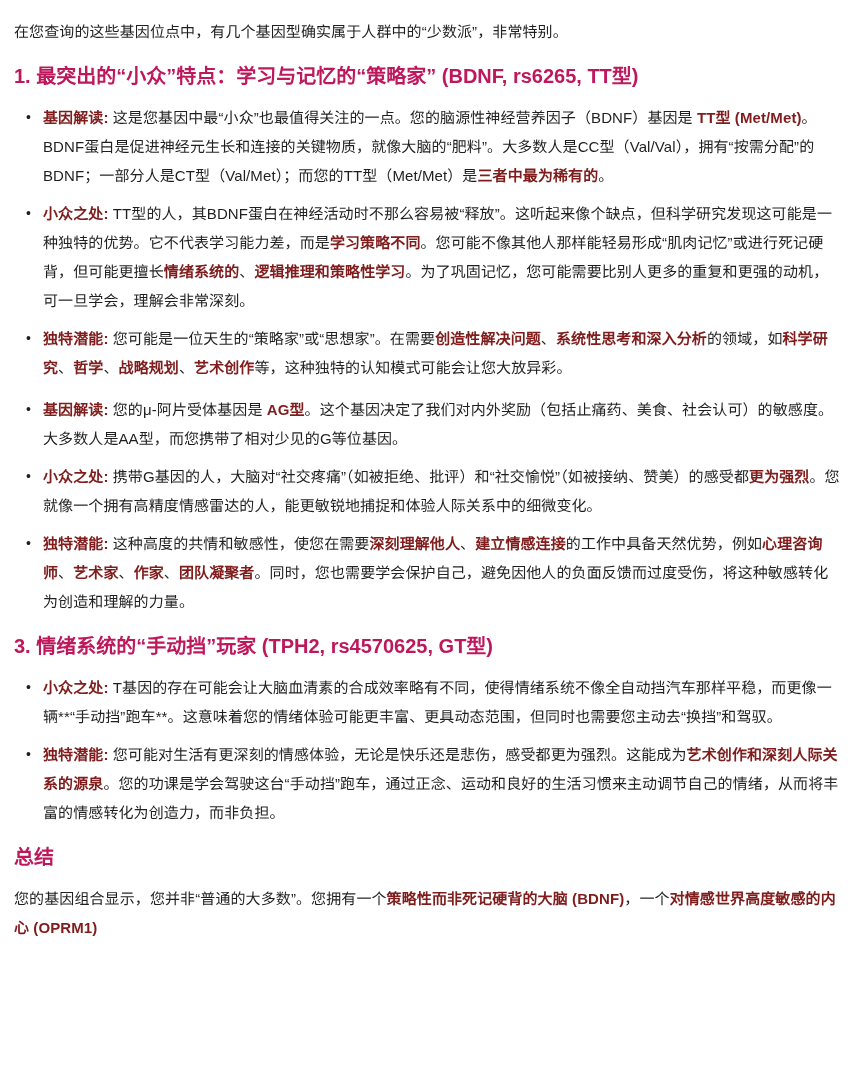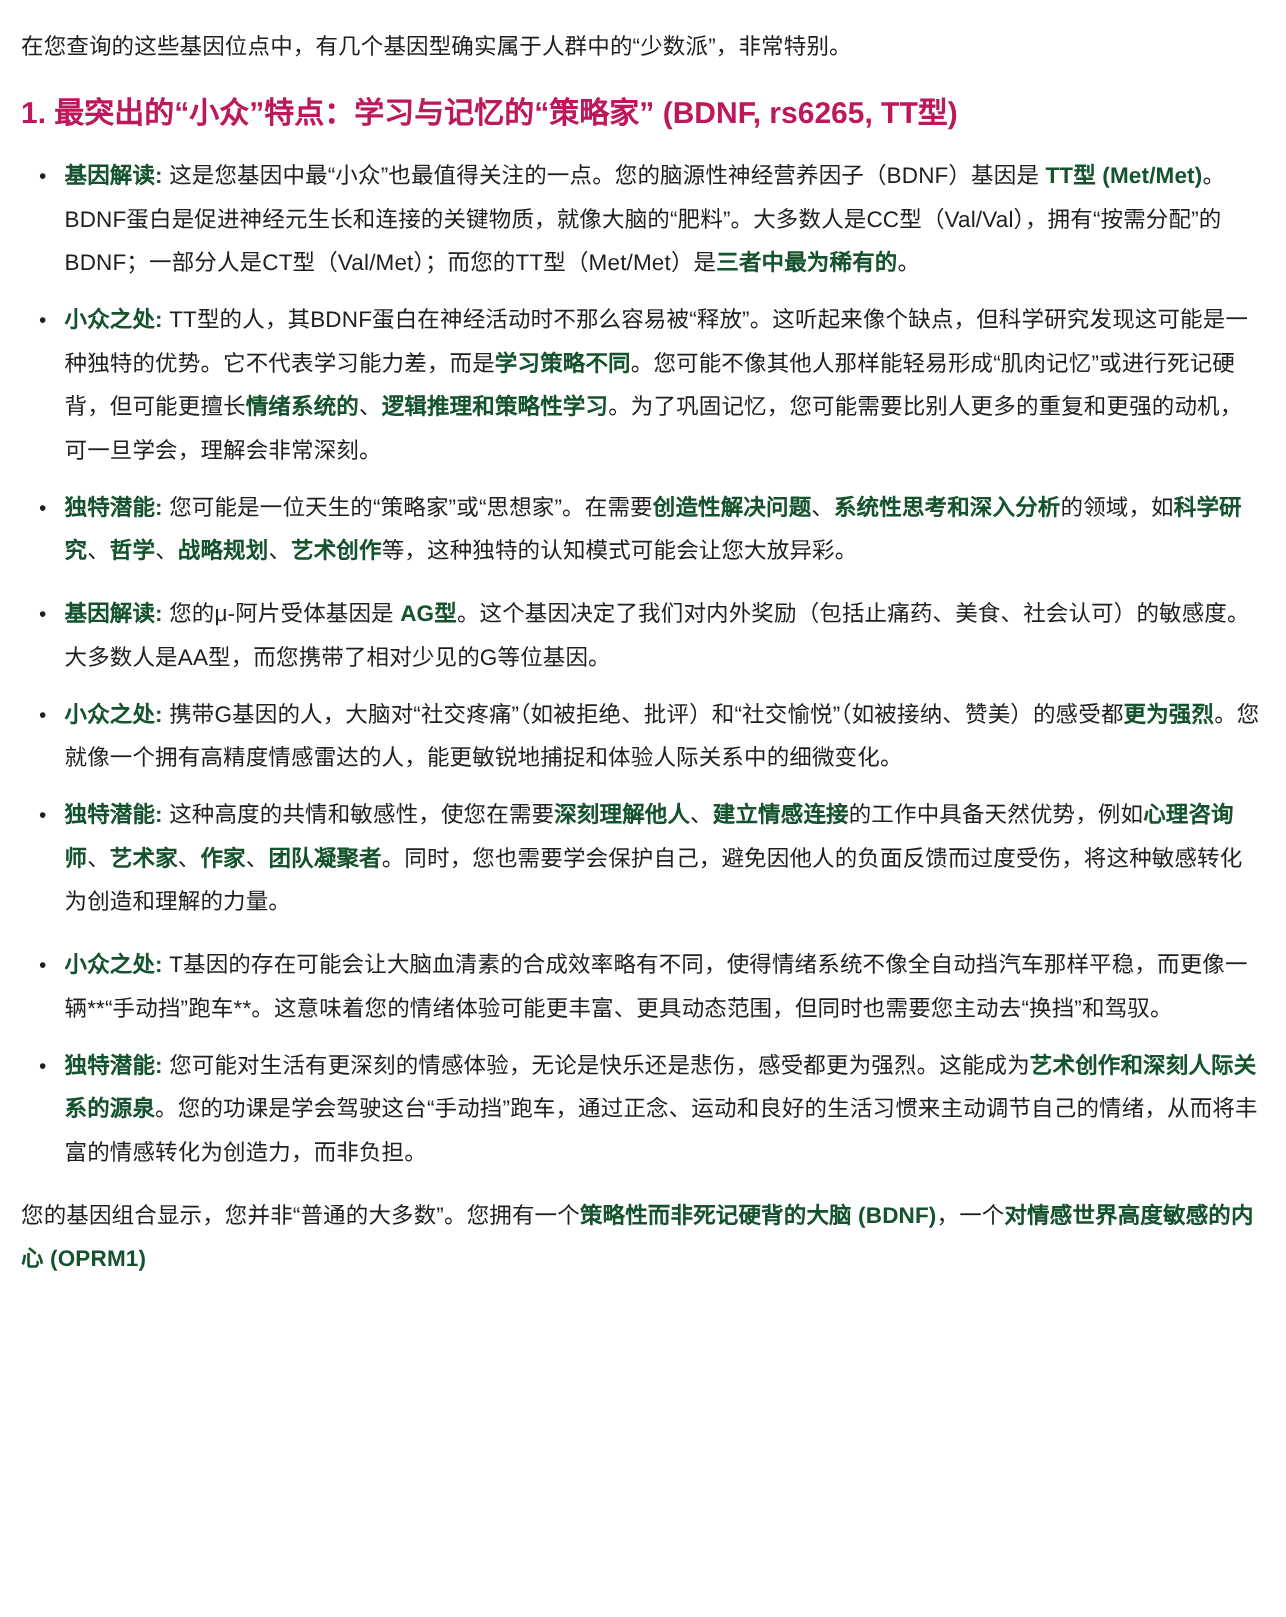--- a/index.html
+++ b/index.html
@@ -47,39 +47,41 @@
   .doc li::before {
     content: "•";
     position: absolute;
     left: -17px;
     top: 0;
     font-size: 14px;
     color: #1f1f1f;
   }
   .doc strong {
     font-weight: 700;
-    color: #14532d;
+    color: #7f1d1d;
   }
 </style>
 </head>
 <body>
 
 <main class="doc">
   <div id="doc-root">
       <p><span>在您查询的这些基因位点中，有几个基因型确实属于人群中的“少数派”，非常特别。</span></p>
       <h2><span>1. 最突出的“小众”特点：学习与记忆的“策略家” (BDNF, rs6265, TT型)</span></h2>
       <ul>
         <li><strong>基因解读: </strong><span>这是您基因中最“小众”也最值得关注的一点。您的脑源性神经营养因子（BDNF）基因是 </span><strong>TT型 (Met/Met)</strong><span>。BDNF蛋白是促进神经元生长和连接的关键物质，就像大脑的“肥料”。大多数人是CC型（Val/Val），拥有“按需分配”的BDNF；一部分人是CT型（Val/Met）；而您的TT型（Met/Met）是</span><strong>三者中最为稀有的</strong><span>。</span></li>
         <li><strong>小众之处: </strong><span>TT型的人，其BDNF蛋白在神经活动时不那么容易被“释放”。这听起来像个缺点，但科学研究发现这可能是一种独特的优势。它不代表学习能力差，而是</span><strong>学习策略不同</strong><span>。您可能不像其他人那样能轻易形成“肌肉记忆”或进行死记硬背，但可能更擅长</span><strong>情绪系统的</strong><span>、</span><strong>逻辑推理和策略性学习</strong><span>。为了巩固记忆，您可能需要比别人更多的重复和更强的动机，可一旦学会，理解会非常深刻。</span></li>
         <li><strong>独特潜能: </strong><span>您可能是一位天生的“策略家”或“思想家”。在需要</span><strong>创造性解决问题</strong><span>、</span><strong>系统性思考和深入分析</strong><span>的领域，如</span><strong>科学研究</strong><span>、</span><strong>哲学</strong><span>、</span><strong>战略规划</strong><span>、</span><strong>艺术创作</strong><span>等，这种独特的认知模式可能会让您大放异彩。</span></li>
       </ul>
       <ul>
         <li><strong>基因解读: </strong><span>您的μ-阿片受体基因是 </span><strong>AG型</strong><span>。这个基因决定了我们对内外奖励（包括止痛药、美食、社会认可）的敏感度。大多数人是AA型，而您携带了相对少见的G等位基因。</span></li>
         <li><strong>小众之处: </strong><span>携带G基因的人，大脑对“社交疼痛”（如被拒绝、批评）和“社交愉悦”（如被接纳、赞美）的感受都</span><strong>更为强烈</strong><span>。您就像一个拥有高精度情感雷达的人，能更敏锐地捕捉和体验人际关系中的细微变化。</span></li>
         <li><strong>独特潜能: </strong><span>这种高度的共情和敏感性，使您在需要</span><strong>深刻理解他人</strong><span>、</span><strong>建立情感连接</strong><span>的工作中具备天然优势，例如</span><strong>心理咨询师</strong><span>、</span><strong>艺术家</strong><span>、</span><strong>作家</strong><span>、</span><strong>团队凝聚者</strong><span>。同时，您也需要学会保护自己，避免因他人的负面反馈而过度受伤，将这种敏感转化为创造和理解的力量。</span></li>
       </ul>
+      <h2><span>3. 情绪系统的“手动挡”玩家 (TPH2, rs4570625, GT型)</span></h2>
       <ul>
         <li><strong>小众之处: </strong><span>T基因的存在可能会让大脑血清素的合成效率略有不同，使得情绪系统不像全自动挡汽车那样平稳，而更像一辆**“手动挡”跑车**。这意味着您的情绪体验可能更丰富、更具动态范围，但同时也需要您主动去“换挡”和驾驭。</span></li>
         <li><strong>独特潜能: </strong><span>您可能对生活有更深刻的情感体验，无论是快乐还是悲伤，感受都更为强烈。这能成为</span><strong>艺术创作和深刻人际关系的源泉</strong><span>。您的功课是学会驾驶这台“手动挡”跑车，通过正念、运动和良好的生活习惯来主动调节自己的情绪，从而将丰富的情感转化为创造力，而非负担。</span></li>
       </ul>
+      <h2><span>总结</span></h2>
       <p><span>您的基因组合显示，您并非“普通的大多数”。您拥有一个</span><strong>策略性而非死记硬背的大脑 (BDNF)</strong><span>，一个</span><strong>对情感世界高度敏感的内心 (OPRM1)</strong></p>
     </div>
 </main>
 
 </body></html>

